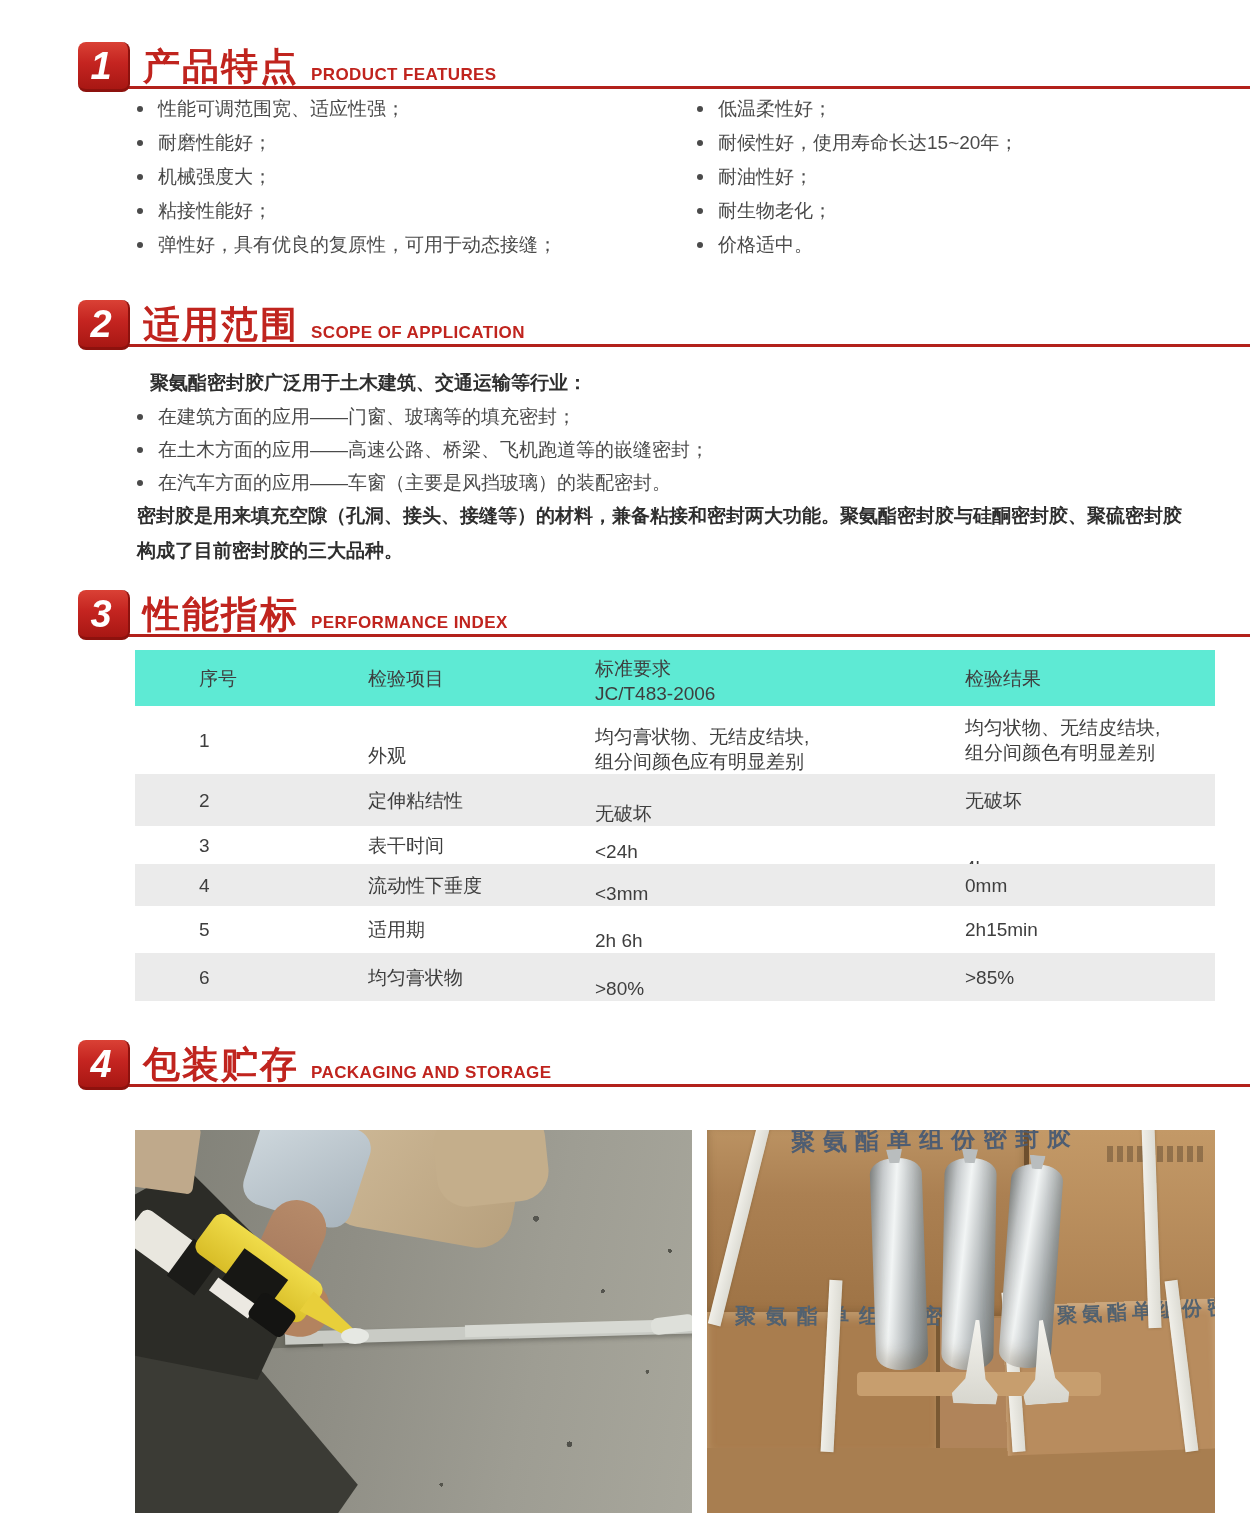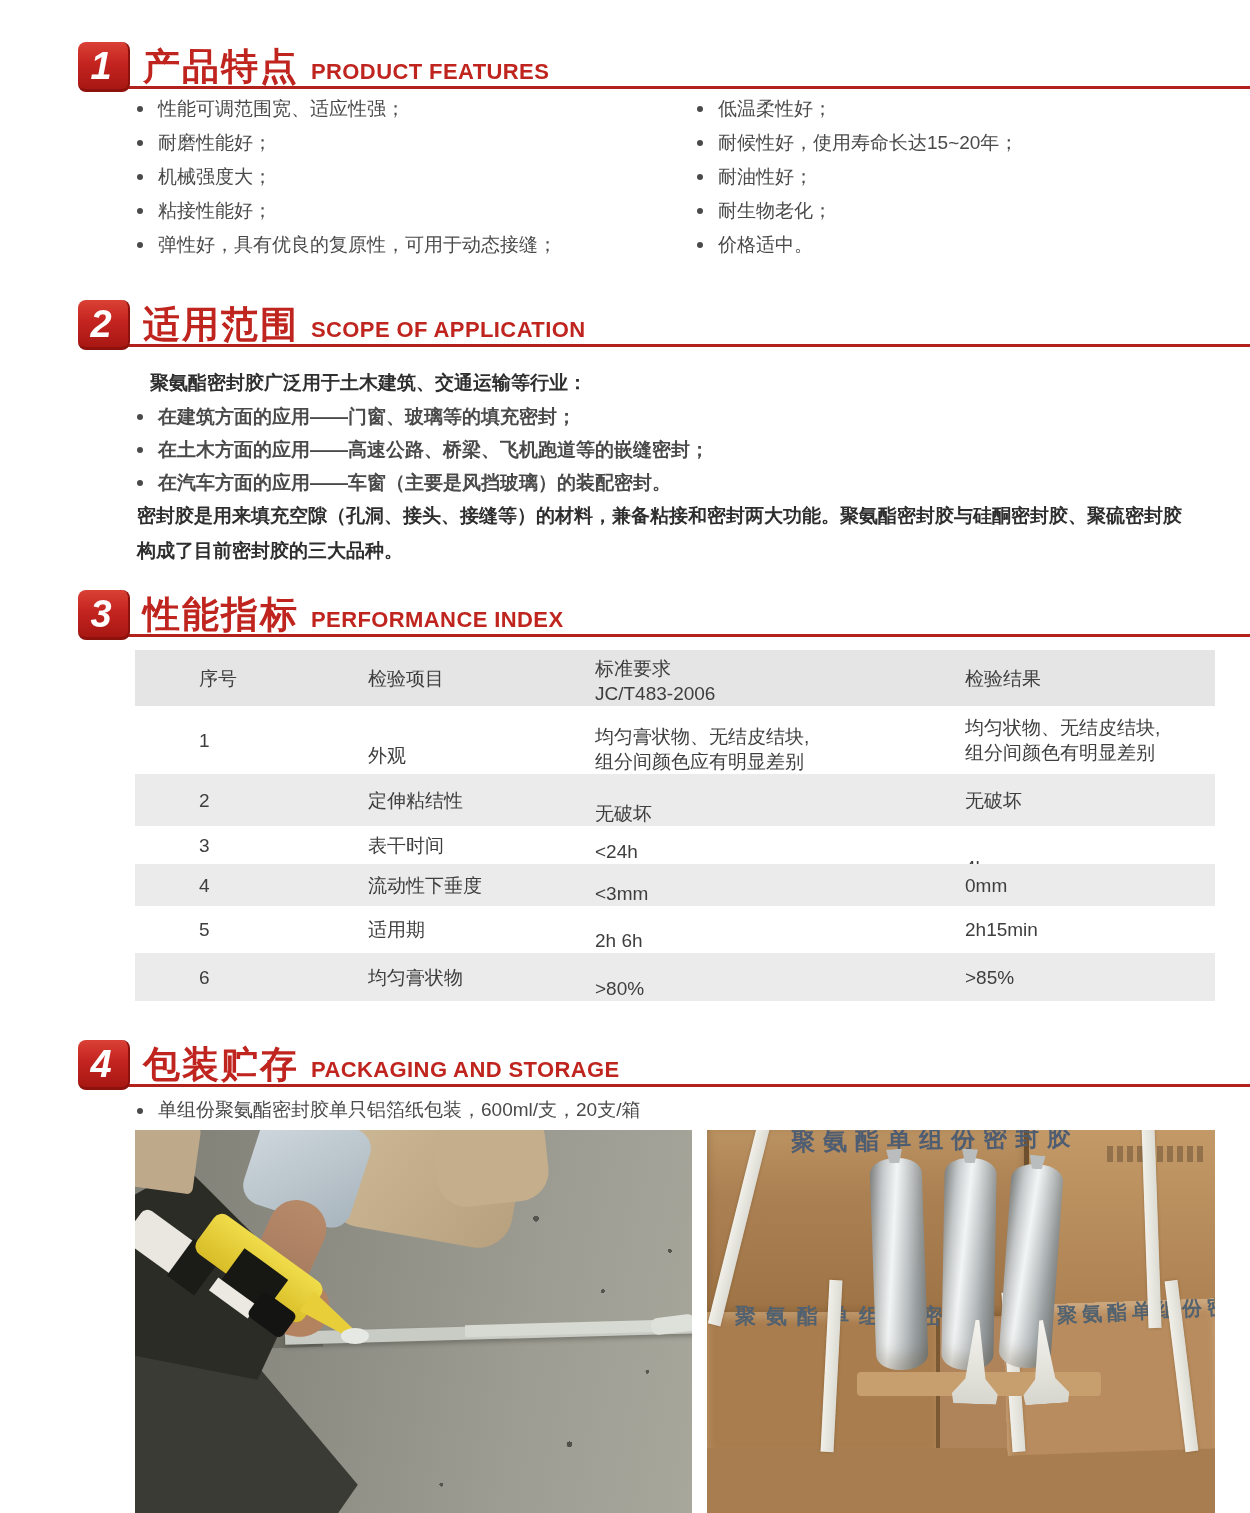--- a/index.html
+++ b/index.html
@@ -10,41 +10,41 @@
   .sec{position:absolute;left:0;width:1250px;height:60px;}
   .sec .rule{position:absolute;left:92px;top:44px;width:1158px;height:3px;background:#b2211b;}
   .num-box{position:absolute;left:78px;top:0;width:50px;height:47px;border-radius:8px;
            background:linear-gradient(180deg,#da4135 0%,#c42420 45%,#a81713 100%);
            border-bottom:3px solid #8d120e;border-right:2px solid #8d120e;
            display:flex;align-items:center;justify-content:center;z-index:2;}
   .num-box span{font-style:italic;font-weight:700;font-size:38px;color:#ffffff;line-height:1;
                 transform:translateX(-2px);}
   .titles{position:absolute;left:143px;top:0;height:47px;display:flex;align-items:flex-end;gap:12px;}
   .zh{font-size:37px;font-weight:700;color:#c0241e;line-height:1.15;letter-spacing:2px;}
-  .en{font-size:22px;font-weight:700;color:#c0241e;padding-bottom:4px;letter-spacing:0.4px;}
+  .en{font-size:17px;font-weight:700;color:#c0241e;padding-bottom:4px;letter-spacing:0.4px;}
 
   
   ul.blist{list-style:none;margin:0;padding:0;position:absolute;}
   ul.blist li{display:flex;align-items:flex-start;}
   .dot{flex:0 0 auto;width:6px;height:6px;border-radius:50%;background:#4a4a4a;margin:14px 15px 0 0;}
   .btext{font-size:19px;color:#4a4a4a;}
   .features li{height:34px;line-height:34px;}
   .features .dot{margin-top:14px;}
-  .scope-list li{height:33px;line-height:33px;font-weight:bold;}
+  .scope-list li{height:33px;line-height:33px;}
   .pack-list li{height:32px;line-height:32px;}
 
   .scope-intro{position:absolute;left:150px;top:370px;font-size:19px;font-weight:700;color:#2e2e2e;}
   .scope-note{position:absolute;left:137px;top:498px;width:1056px;font-size:19px;font-weight:700;
               color:#2e2e2e;line-height:35px;}
 
   
   .ptable{position:absolute;left:135px;top:650px;width:1080px;}
   .t-row{position:relative;width:1080px;}
   .t-row.stripe{background:#ebebeb;}
-  .t-head{height:56px;background:#e5e5e5;position:relative;}
+  .t-head{height:56px;background:#5eead4;position:relative;}
   .t-cell{position:absolute;top:0;height:100%;display:flex;align-items:center;
           font-size:19px;color:#3e3e3e;white-space:pre-line;line-height:25px;}
   .c0{width:150px;} .c1{width:215px;} .c2{width:360px;align-items:flex-end;} .c3{width:245px;}
 
   
   .photo{position:absolute;top:1130px;height:403px;overflow:hidden;}
   .photo *{position:absolute;}
   .photo-left{left:135px;width:557px;
     background:linear-gradient(100deg,#7f7f76 0%,#8f8e85 38%,#9e9d93 70%,#a8a79c 100%);}
   .pl-speckles{inset:0;background-image:
@@ -280,26 +280,20 @@
     <div class="rule"></div>
     <div class="num-box">
       <span>4</span>
     </div>
     <div class="titles">
       <span class="zh">包装贮存</span>
       <span class="en">PACKAGING AND STORAGE</span>
     </div>
   </div>
 
-  <ul class="blist pack-list" style="left:137px;top:1094px;width:1060px">
-      <li>
-        <span class="dot"></span>
-        <span class="btext">单组份聚氨酯密封胶单只铝箔纸包装，600ml/支，20支/箱</span>
-      </li>
-    </ul>
 
   <div class="photo photo-left">
     <div class="pl-speckles"></div>
     <div class="pl-joint-groove"></div>
     <div class="pl-joint"></div>
     <div class="pl-joint-bright"></div>
     <div class="pl-joint-end"></div>
     <div class="pl-dark1"></div>
     <div class="pl-dark2"></div>
     <div class="pl-box-corner"></div>

